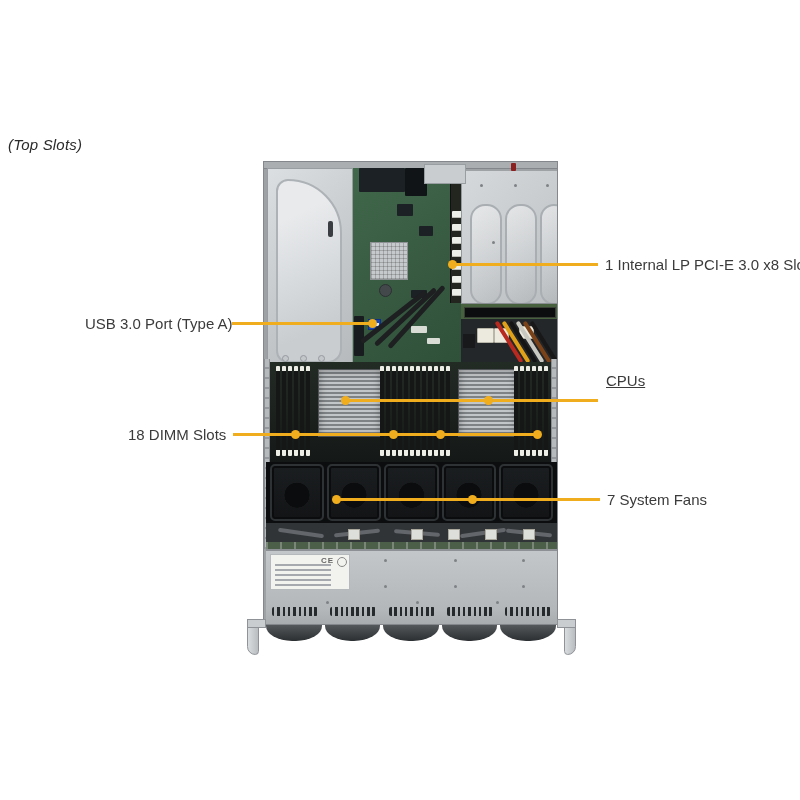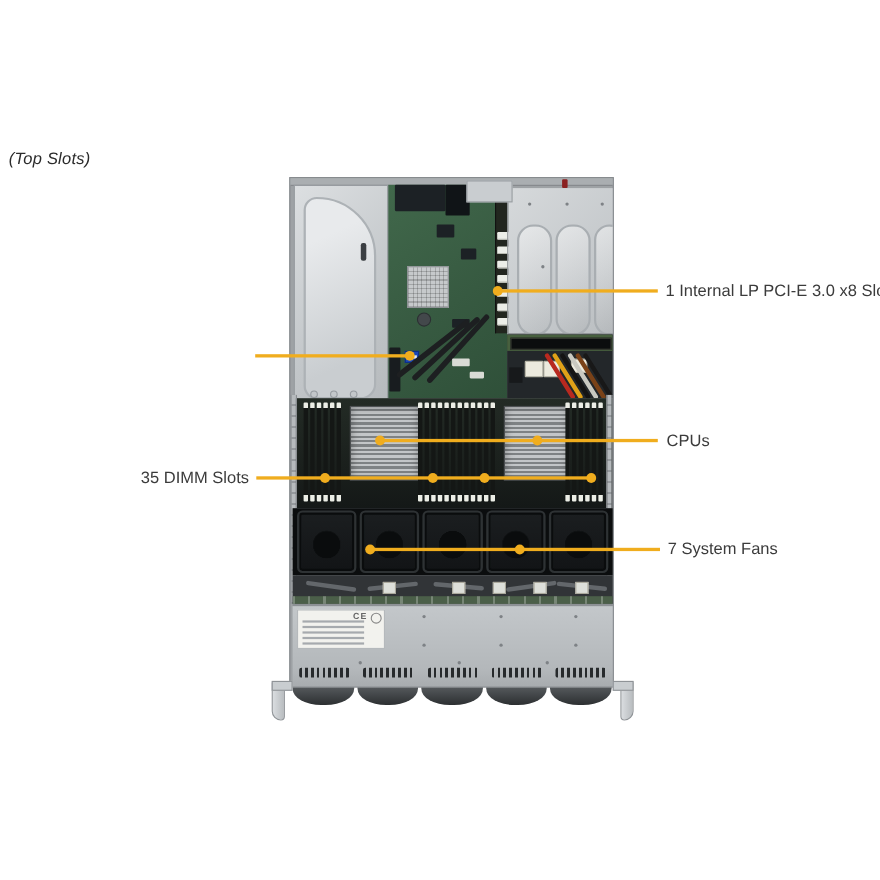--- a/index.html
+++ b/index.html
@@ -284,29 +284,30 @@
     </div>
   <div class="ear" style="left:247px;border-radius:2px 0 4px 9px;"></div>
   <div class="ear-tab" style="left:247px;"></div>
   <div class="ear" style="left:564px;border-radius:0 2px 9px 4px;"></div>
   <div class="ear-tab" style="left:557px;"></div>
 
   <div class="c-line" style="left:453px;top:263px;width:145px;"></div>
   <div class="c-dot" style="left:448px;top:260px;"></div>
   <div class="c-label" style="left:605px;top:255px;">1 Internal LP PCI-E 3.0 x8 Slot</div>
 
+  <div class="c-label" style="left:85px;top:314px;">USB 3.0 Port (Type A)</div>
   <div class="c-line" style="left:232px;top:322px;width:141px;"></div>
   <div class="c-dot" style="left:368px;top:319px;"></div>
 
   <div class="c-line" style="left:346px;top:399px;width:252px;"></div>
   <div class="c-dot" style="left:341px;top:396px;"></div>
   <div class="c-dot" style="left:484px;top:396px;"></div>
-  <div class="c-label" style="left:606px;top:391px;">CPUs</div>
-
-  <div class="c-label" style="left:128px;top:425px;">35 DIMM Slots</div>
+  <div class="c-label" style="left:606px;top:371px;text-decoration:underline;">CPUs</div>
+
+  <div class="c-label" style="left:128px;top:425px;">18 DIMM Slots</div>
   <div class="c-line" style="left:233px;top:433px;width:305px;"></div>
   <div class="c-dot" style="left:291px;top:430px;"></div>
   <div class="c-dot" style="left:389px;top:430px;"></div>
   <div class="c-dot" style="left:436px;top:430px;"></div>
   <div class="c-dot" style="left:533px;top:430px;"></div>
 
   <div class="c-line" style="left:337px;top:498px;width:263px;"></div>
   <div class="c-dot" style="left:332px;top:495px;"></div>
   <div class="c-dot" style="left:468px;top:495px;"></div>
   <div class="c-label" style="left:607px;top:490px;">7 System Fans</div>

